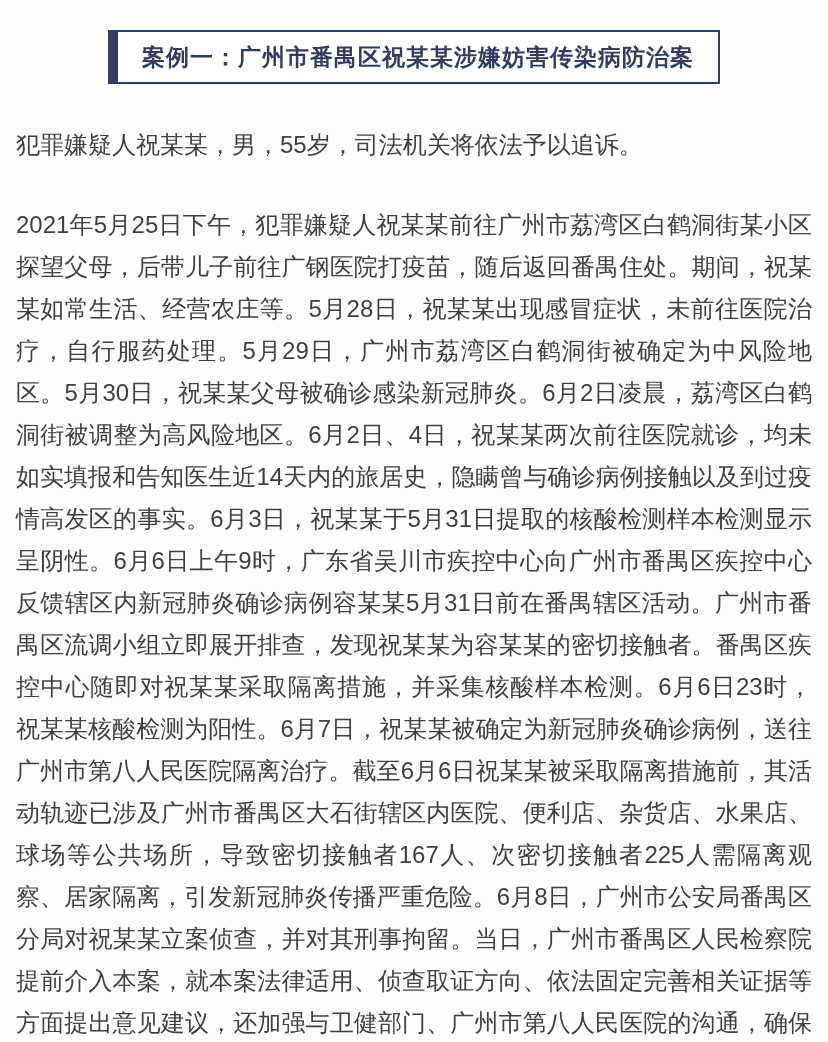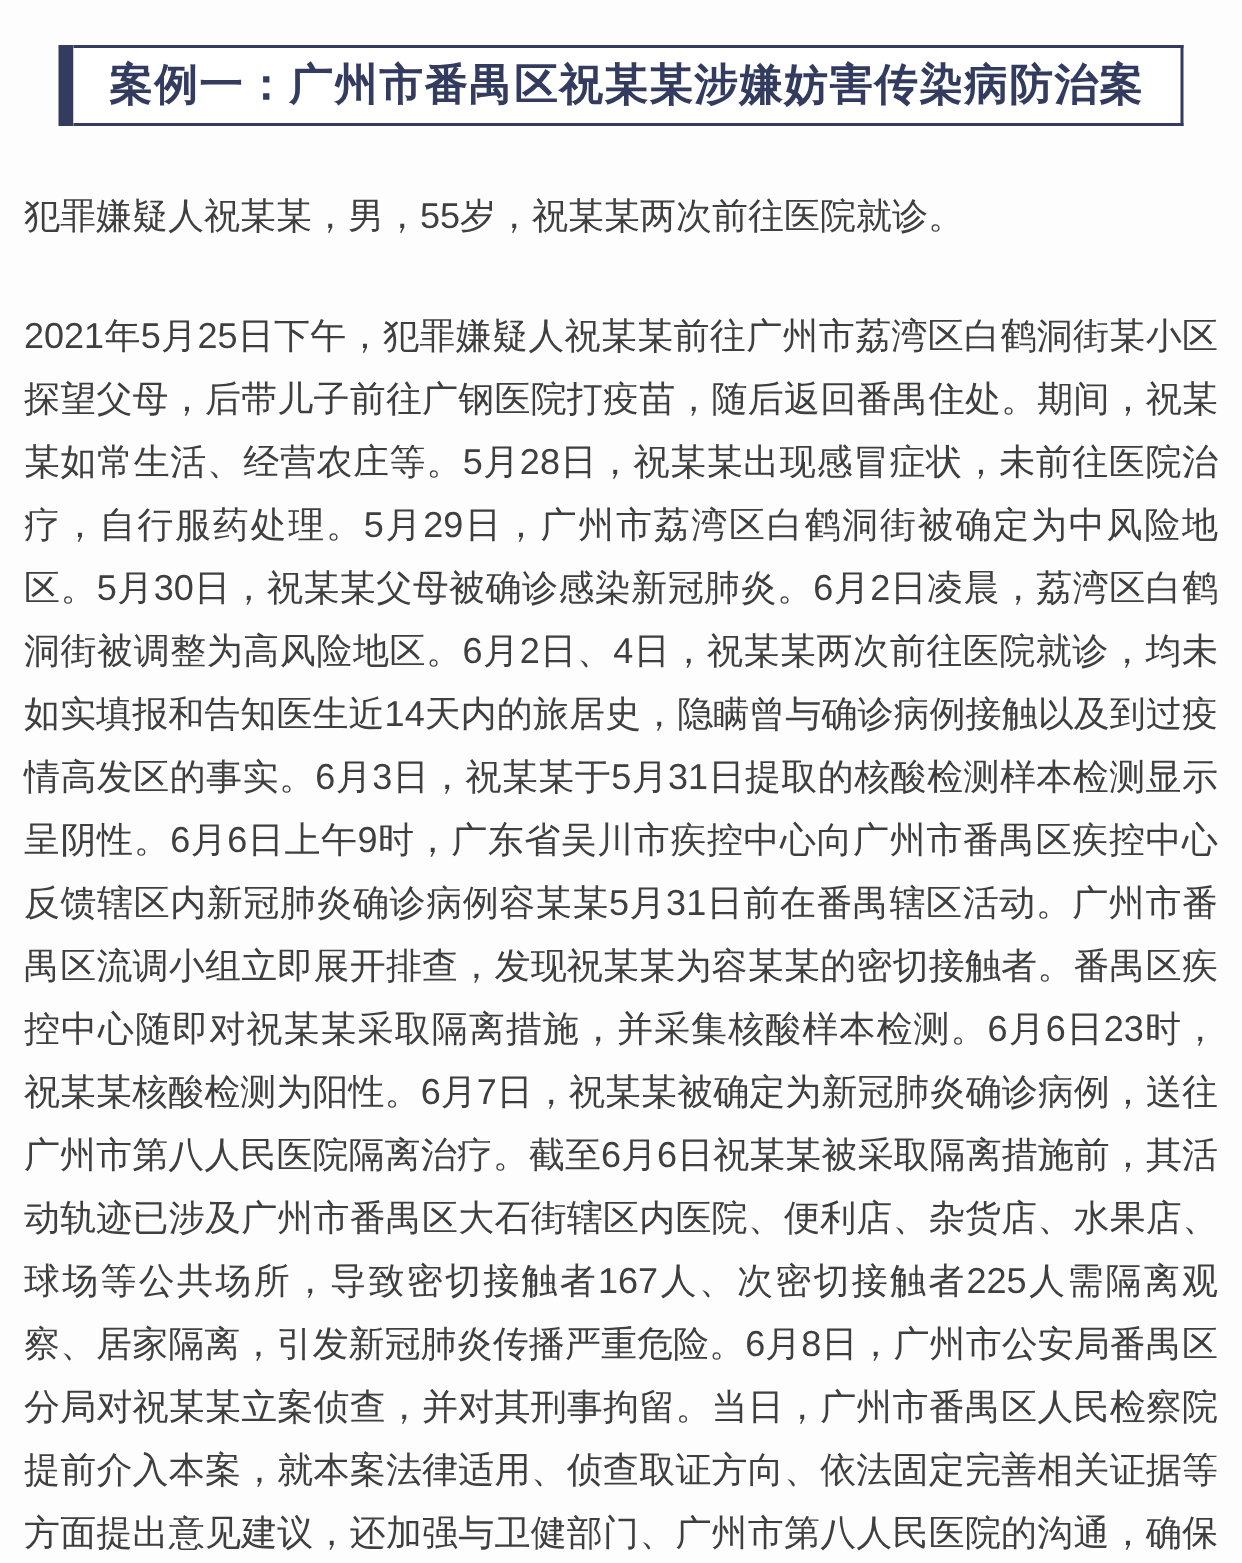--- a/index.html
+++ b/index.html
@@ -36,21 +36,21 @@
     border-left: none;
     background: #ffffff;
     height: 54px;
     display: flex;
     align-items: center;
     padding: 0 24px;
     box-sizing: border-box;
   }
   .banner-title {
     color: #333c5e;
-    font-size: 29px;
+    font-size: 23px;
     font-weight: bold;
     letter-spacing: 1px;
     white-space: nowrap;
   }
   
   .article {
     padding: 0 16px;
     color: #3f3f3f;
     font-size: 24px;
     line-height: 42px;
@@ -74,17 +74,17 @@
   <div class="banner-wrap">
     <div class="banner">
       <div class="banner-bar"></div>
       <div class="banner-box">
         <span class="banner-title">案例一：广州市番禺区祝某某涉嫌妨害传染病防治案</span>
       </div>
     </div>
   </div>
 
   <div class="article">
-    <p class="para-intro">犯罪嫌疑人祝某某，男，55岁，祝某某两次前往医院就诊。</p>
+    <p class="para-intro">犯罪嫌疑人祝某某，男，55岁，司法机关将依法予以追诉。</p>
     <p class="para-details">2021年5月25日下午，犯罪嫌疑人祝某某前往广州市荔湾区白鹤洞街某小区探望父母，后带儿子前往广钢医院打疫苗，随后返回番禺住处。期间，祝某某如常生活、经营农庄等。5月28日，祝某某出现感冒症状，未前往医院治疗，自行服药处理。5月29日，广州市荔湾区白鹤洞街被确定为中风险地区。5月30日，祝某某父母被确诊感染新冠肺炎。6月2日凌晨，荔湾区白鹤洞街被调整为高风险地区。6月2日、4日，祝某某两次前往医院就诊，均未如实填报和告知医生近14天内的旅居史，隐瞒曾与确诊病例接触以及到过疫情高发区的事实。6月3日，祝某某于5月31日提取的核酸检测样本检测显示呈阴性。6月6日上午9时，广东省吴川市疾控中心向广州市番禺区疾控中心反馈辖区内新冠肺炎确诊病例容某某5月31日前在番禺辖区活动。广州市番禺区流调小组立即展开排查，发现祝某某为容某某的密切接触者。番禺区疾控中心随即对祝某某采取隔离措施，并采集核酸样本检测。6月6日23时，祝某某核酸检测为阳性。6月7日，祝某某被确定为新冠肺炎确诊病例，送往广州市第八人民医院隔离治疗。截至6月6日祝某某被采取隔离措施前，其活动轨迹已涉及广州市番禺区大石街辖区内医院、便利店、杂货店、水果店、球场等公共场所，导致密切接触者167人、次密切接触者225人需隔离观察、居家隔离，引发新冠肺炎传播严重危险。6月8日，广州市公安局番禺区分局对祝某某立案侦查，并对其刑事拘留。当日，广州市番禺区人民检察院提前介入本案，就本案法律适用、侦查取证方向、依法固定完善相关证据等方面提出意见建议，还加强与卫健部门、广州市第八人民医院的沟通，确保对祝某某的监控管理措施落实到位。目前，祝某某在隔离治疗中，司法机关将依法予以追诉。</p>
   </div>
 
 </div>
 
 </body></html>

